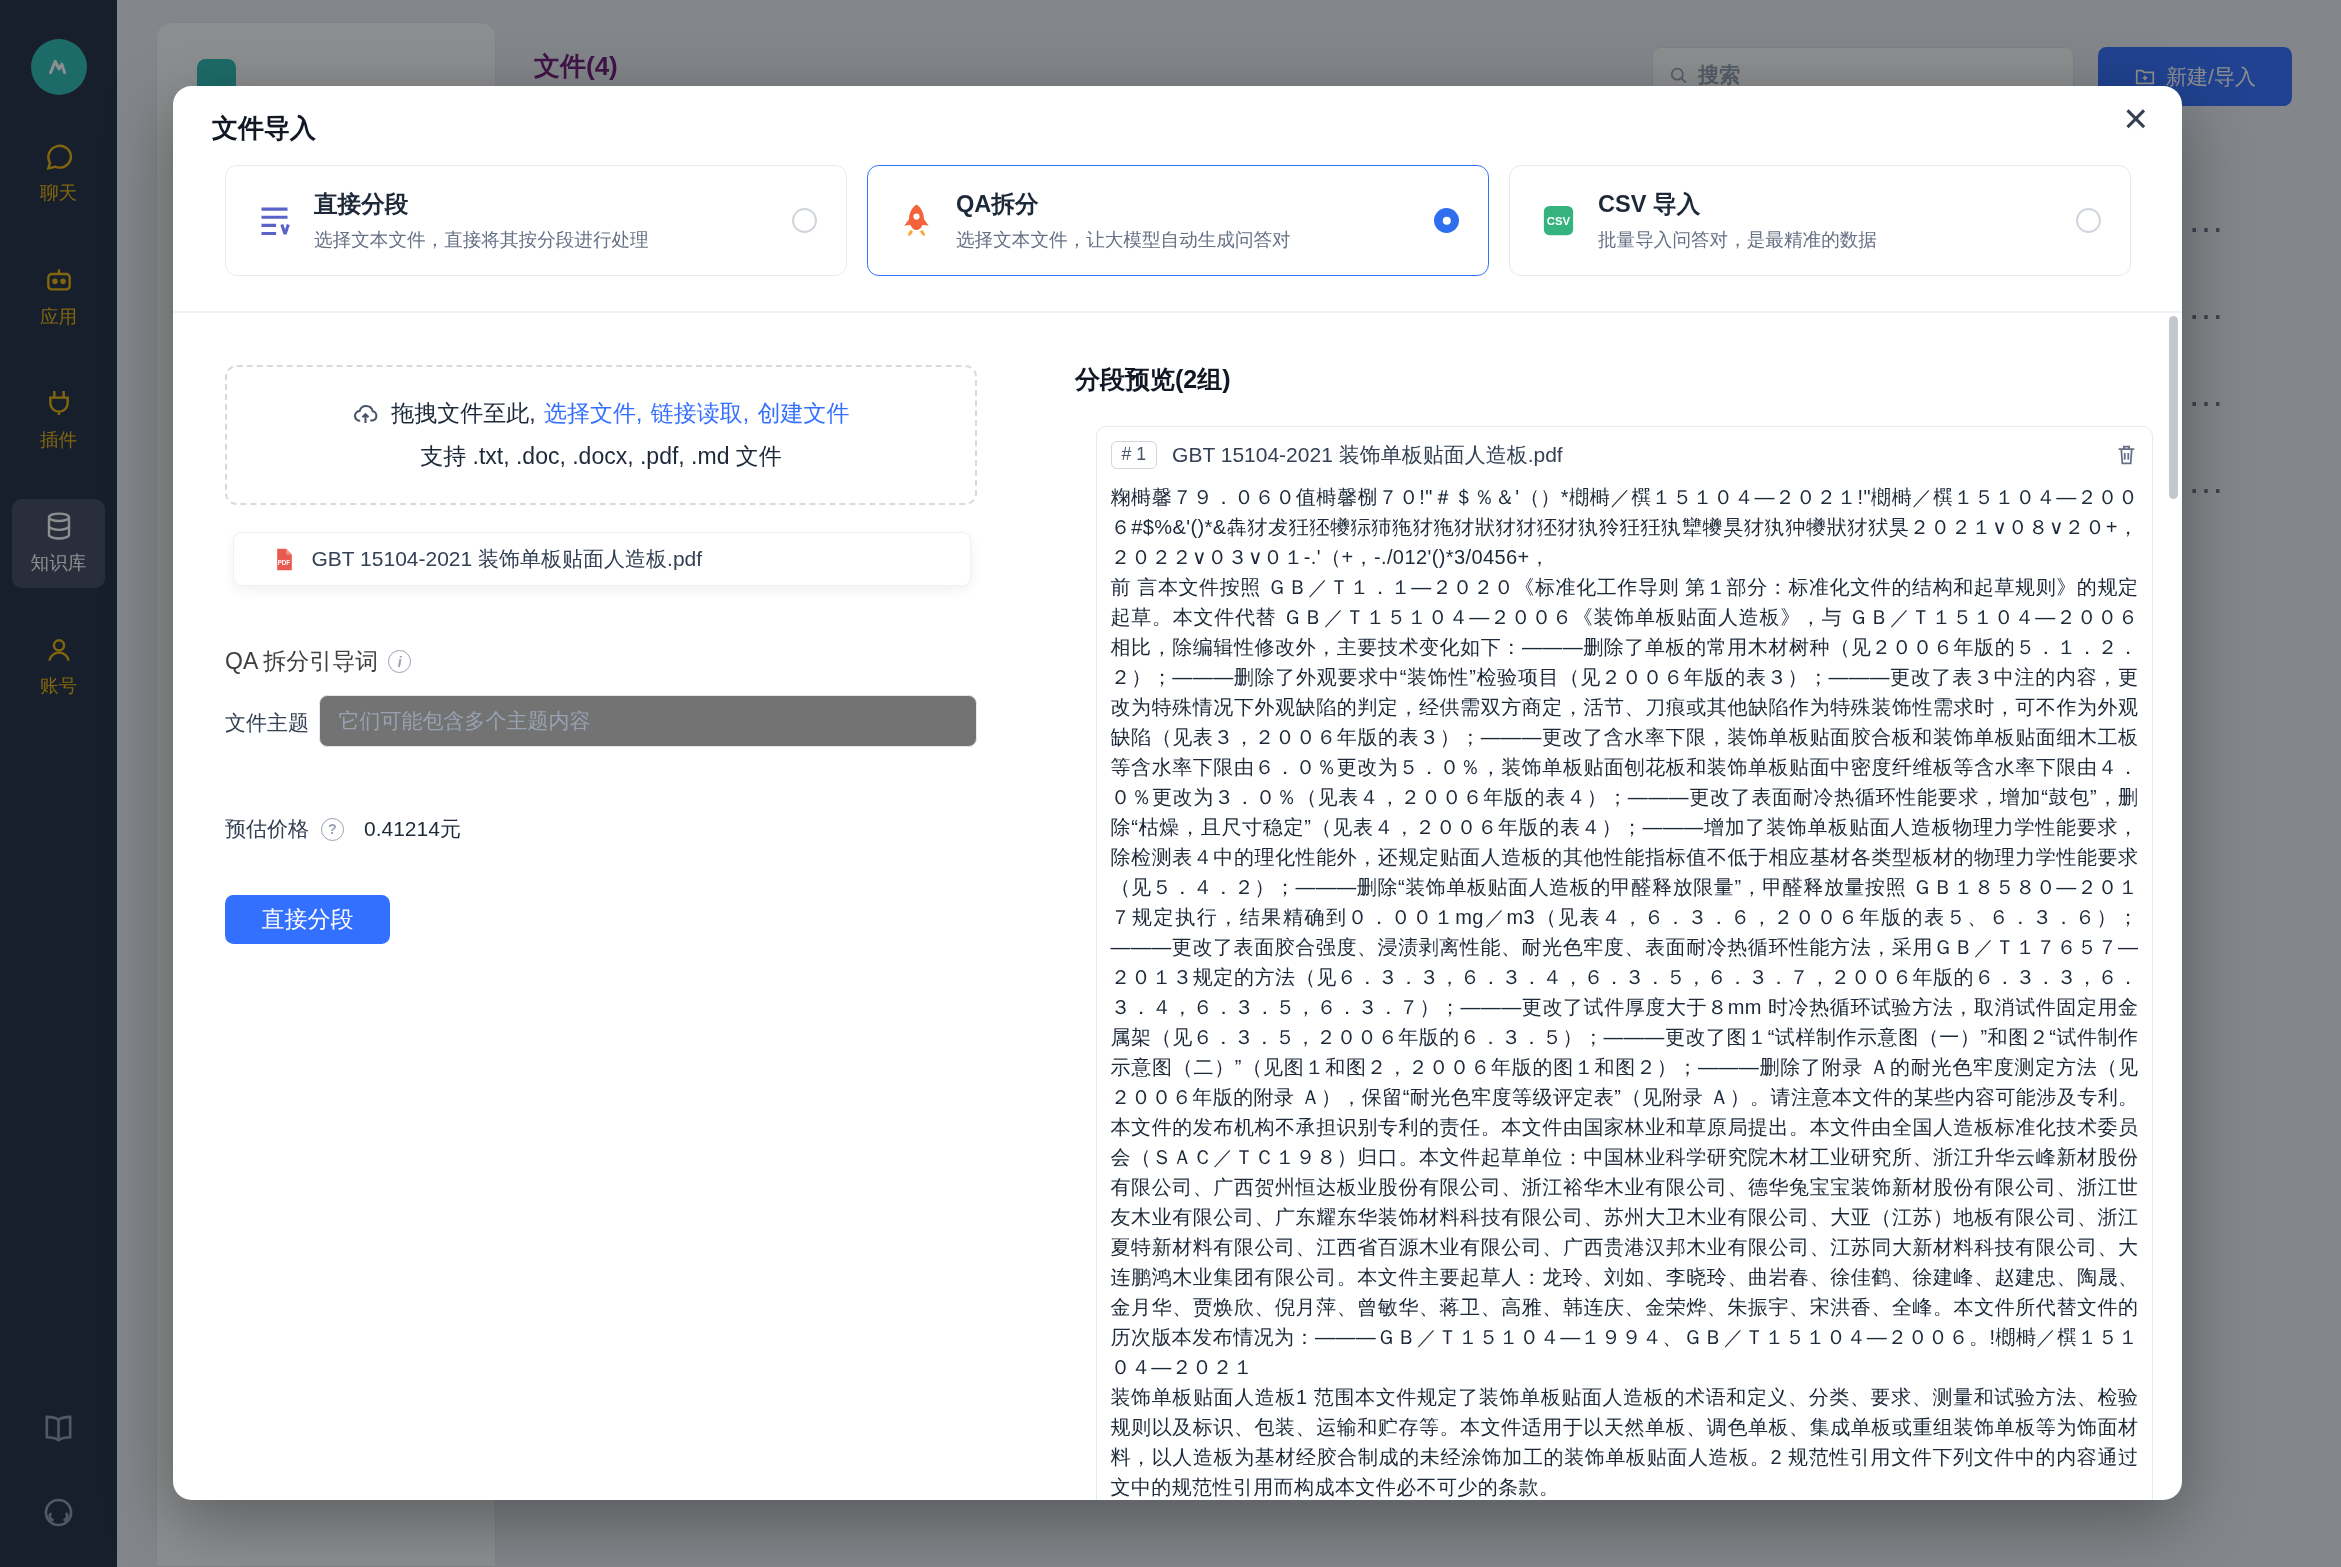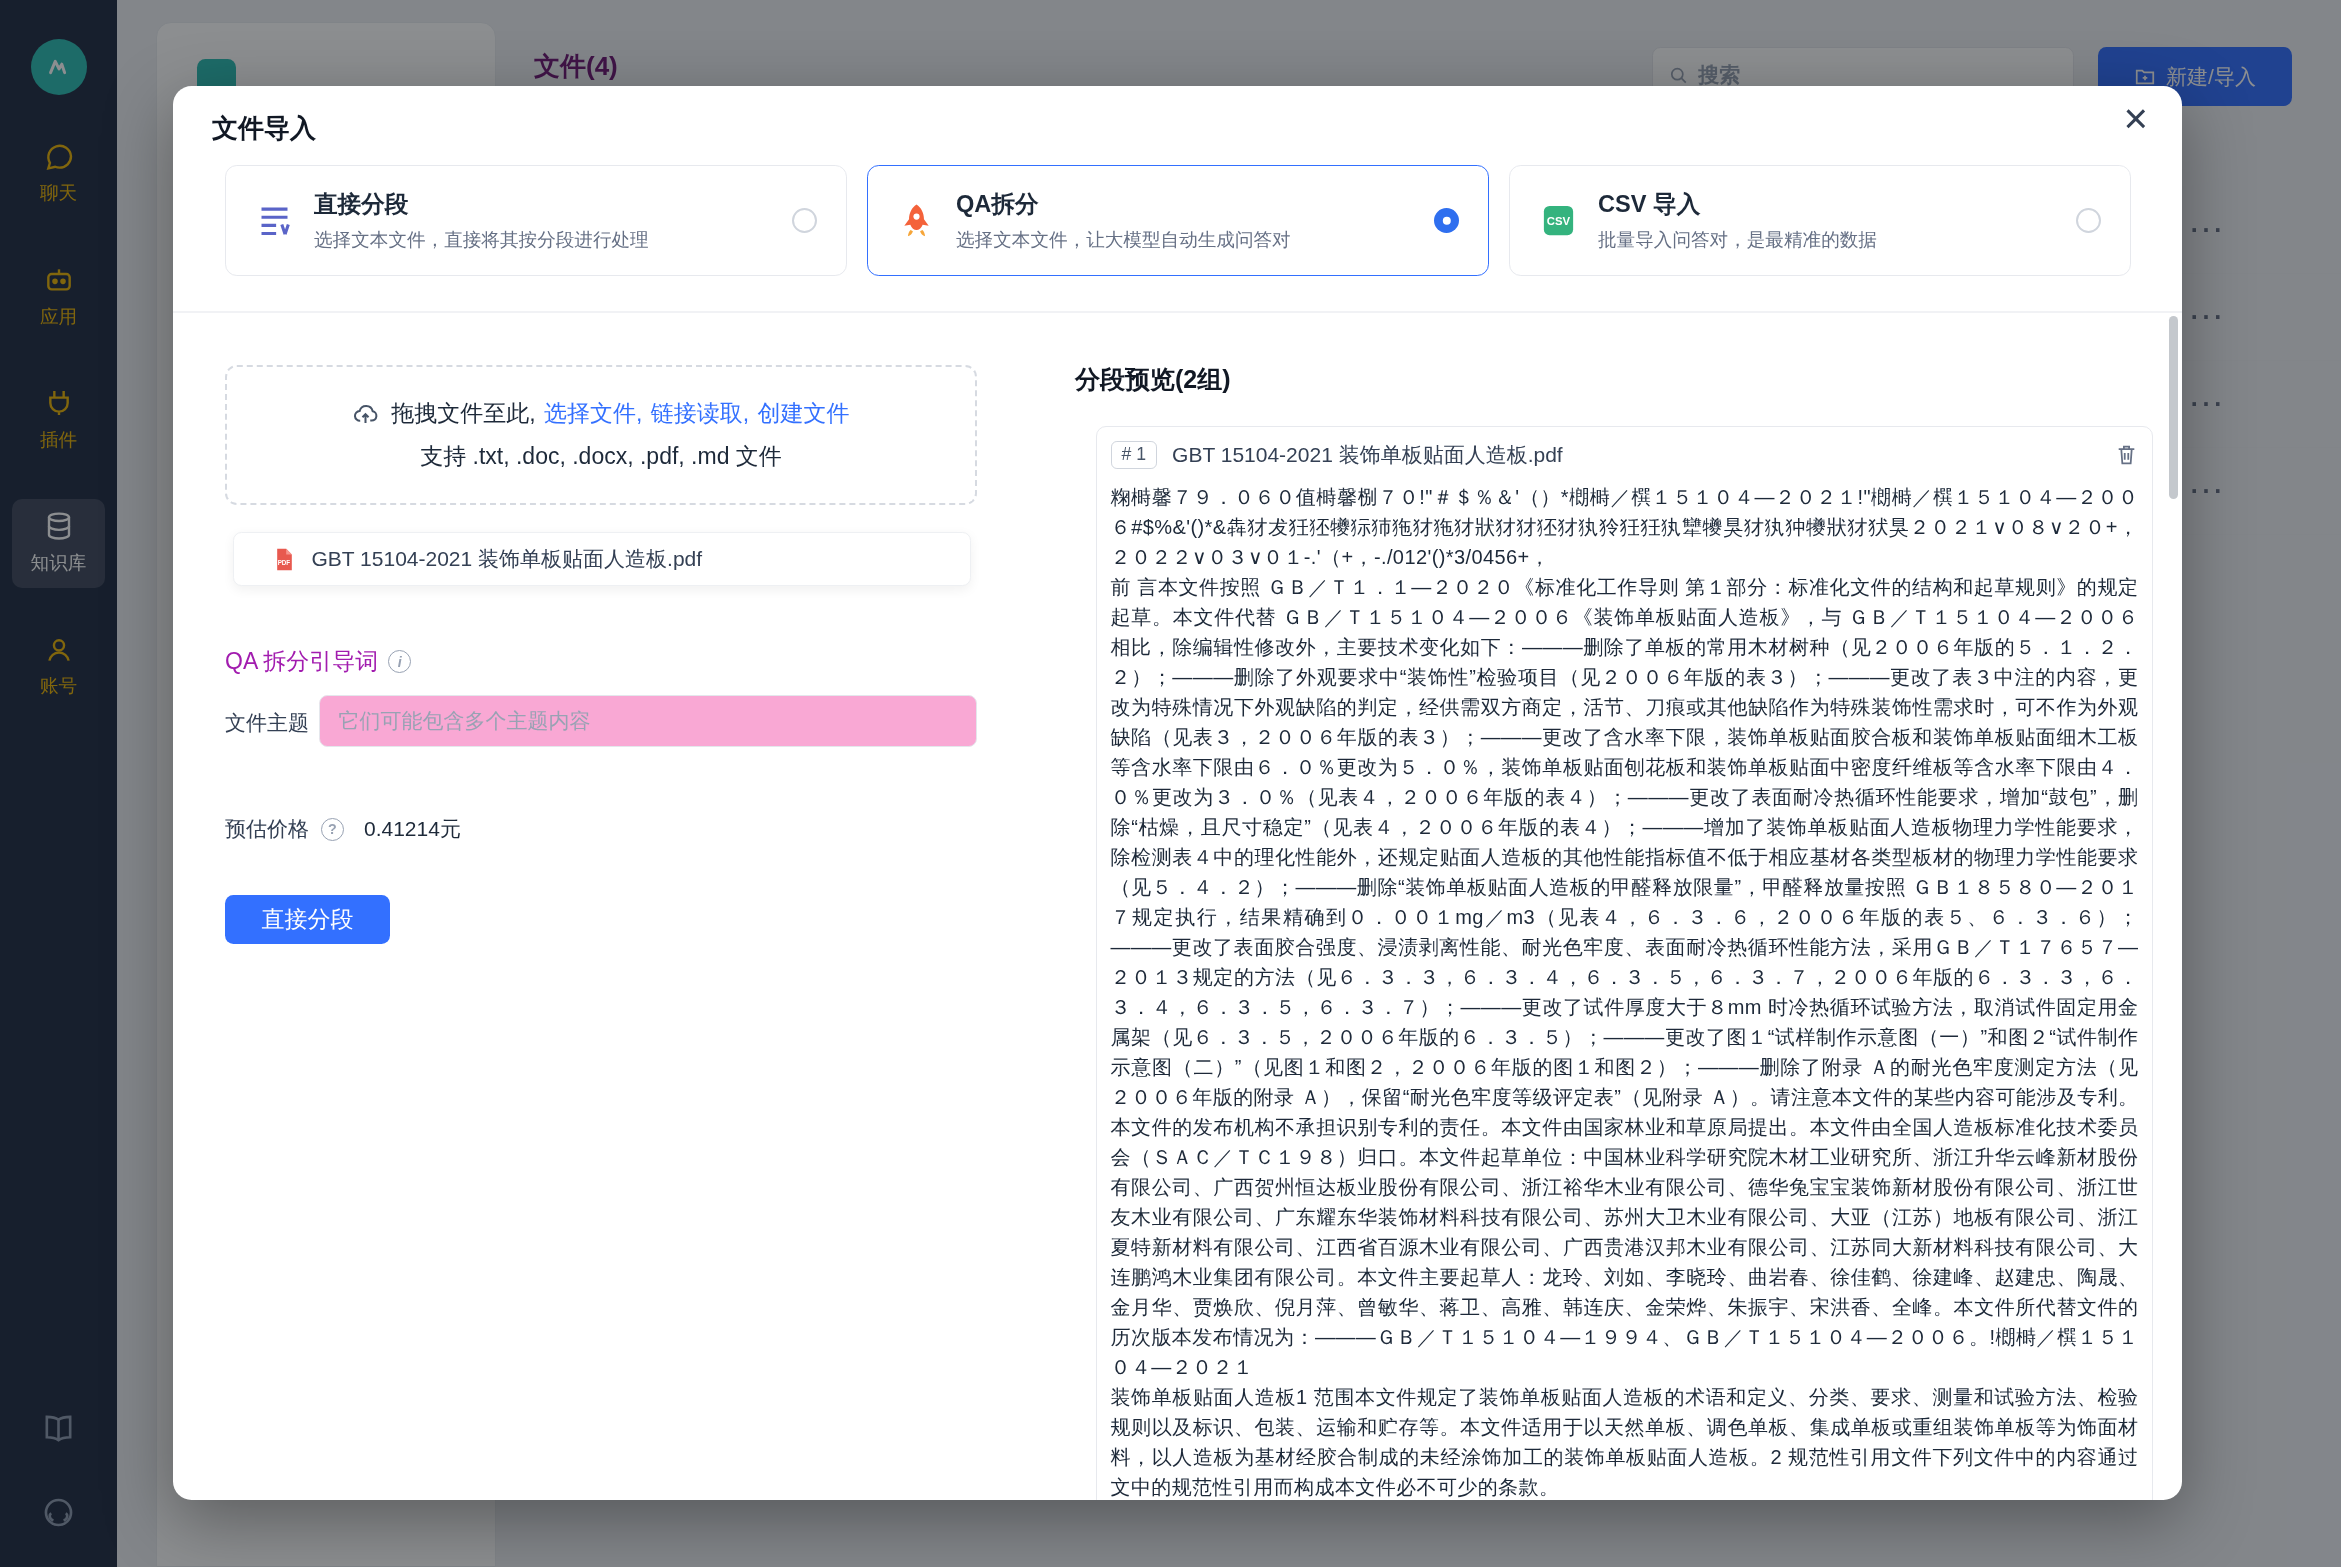--- a/index.html
+++ b/index.html
@@ -129,34 +129,34 @@
     position: absolute; left: 60px; top: 446px; width: 738px; height: 54px;
     background: #fff; border: 0.8px solid #eef0f3; border-radius: 8.4px;
     box-shadow: 0 3.4px 11.8px rgba(0,0,0,0.06);
     display: flex; align-items: center; gap: 13.5px; padding: 0 37px;
     font-size: 21px; color: #344054; cursor: pointer;
   }
   .file-chip svg { width: 27px; height: 27px; flex: 0 0 27px; }
 
   .qa-guide {
     position: absolute; left: 52px; top: 560px;
-    display: flex; align-items: center; gap: 10px; font-size: 23px; color: #a21caf; text-align: right;
+    display: flex; align-items: center; gap: 10px; font-size: 23px; color: #404040; text-align: right;
   }
   .circ-icon {
     width: 23px; height: 23px; border: 1.7px solid #98a2b3; border-radius: 50%;
     color: #98a2b3; font-size: 14.3px; display: flex; align-items: center; justify-content: center;
     cursor: pointer;
   }
   .circ-icon.info::after { content: "i"; font-style: italic; font-weight: bold; }
   .circ-icon.help::after { content: "?"; font-weight: bold; }
 
   .topic-label { position: absolute; left: 52px; top: 623px; font-size: 21px; color: #344054; }
   .topic-input {
     position: absolute; left: 146px; top: 609px; width: 658px; height: 52px;
-    border: 1.7px solid #e4e7ec; border-radius: 8.4px; background: #f9a8d4;
+    border: 1.7px solid #e4e7ec; border-radius: 8.4px; background: #737373;
     font-size: 21px; color: #1d2939; padding: 0 18.6px; font-family: inherit; outline: none;
   }
   .topic-input::placeholder { color: #98a2b3; }
 
   .price-row {
     position: absolute; left: 52px; top: 729px;
     display: flex; align-items: center; gap: 11.8px; font-size: 21px; color: #344054;
   }
   .price-value { color: #1d2939; margin-left: 8.4px; }
 

